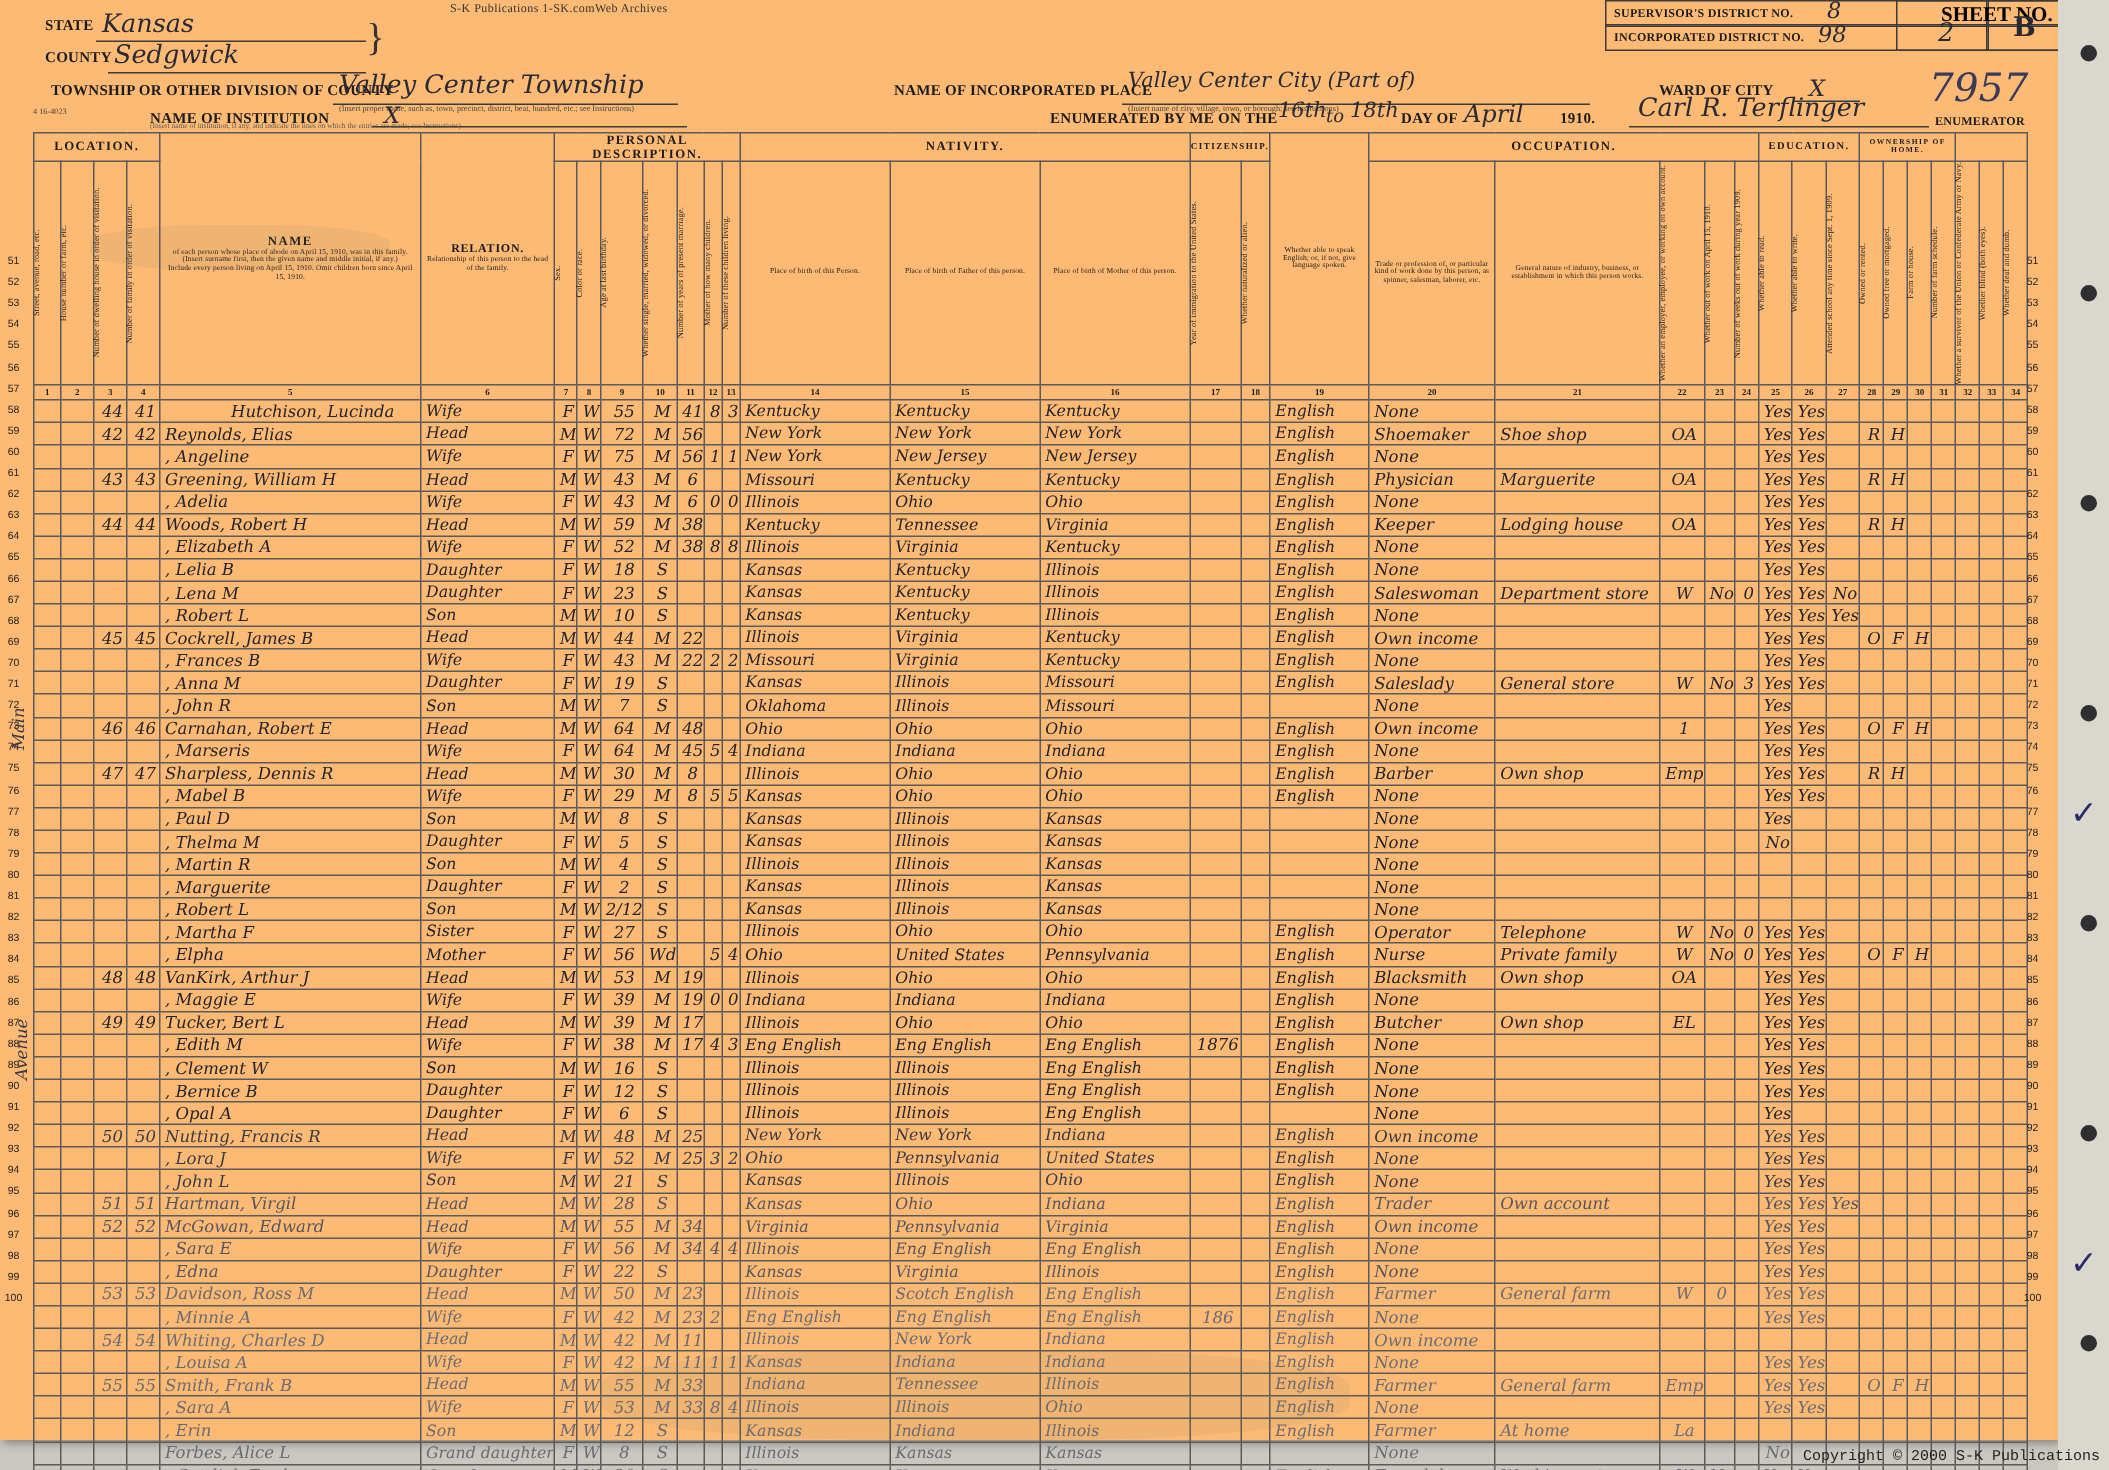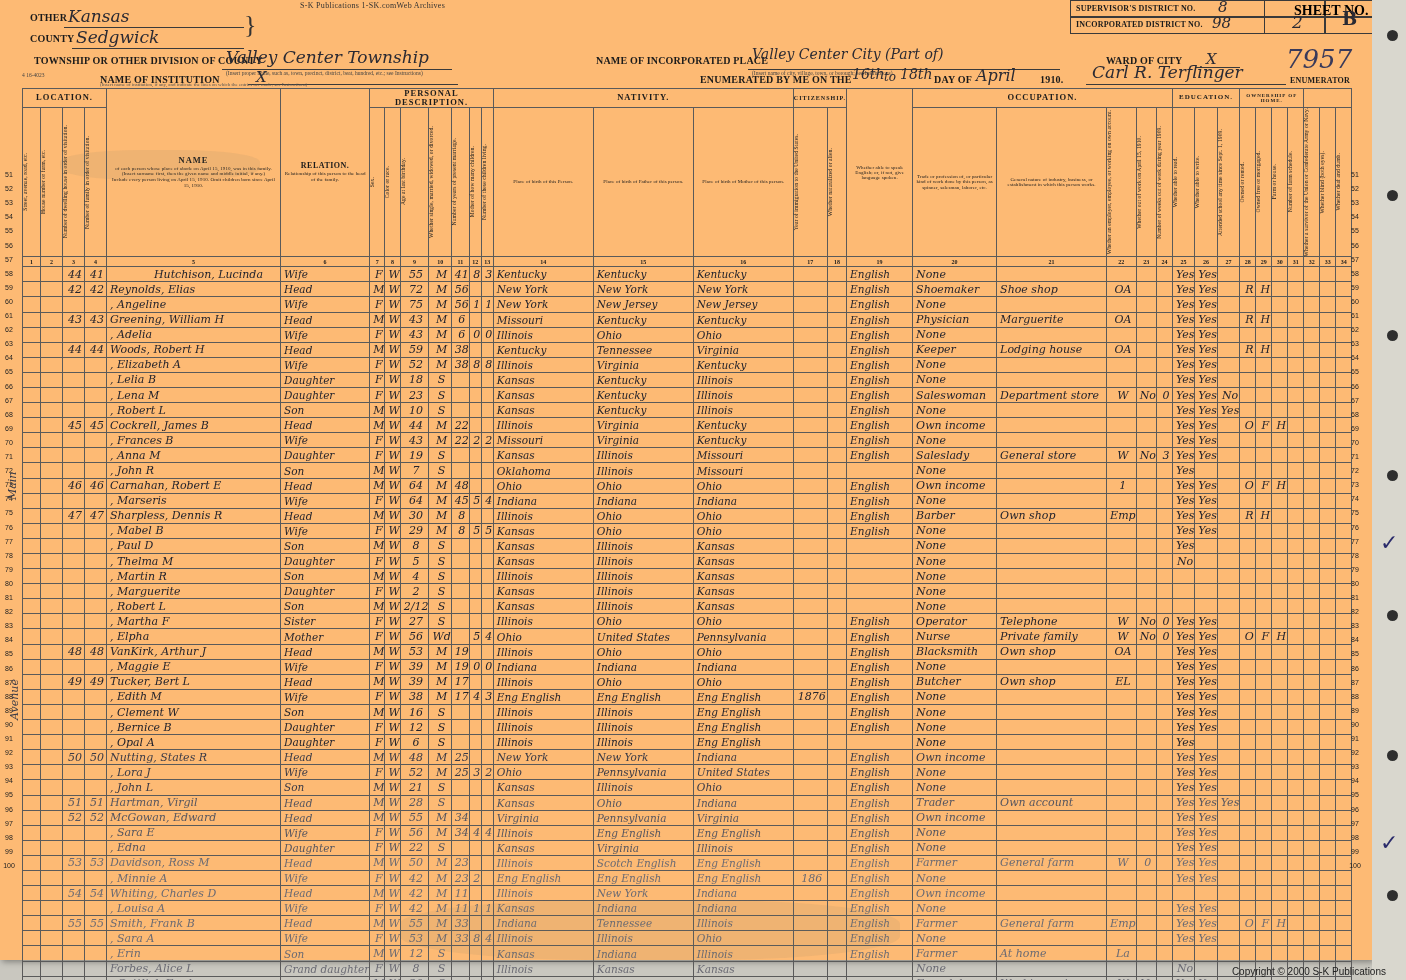--- a/index.html
+++ b/index.html
@@ -3,21 +3,21 @@
 <meta charset="utf-8">
 <style>
   html,body{margin:0;padding:0;background:#8a8a8a;}
   body{font-family:"Liberation Serif",serif;}
   #page{position:relative;width:1406px;height:980px;background:#c9c7bf;overflow:hidden;}
   #sheet{position:absolute;left:0;top:0;width:1372px;height:960px;background:#fdba74;
          box-shadow:2px 2px 6px rgba(0,0,0,.35);}
   
   #binder{position:absolute;left:1372px;top:0;width:34px;height:980px;background:#d9d7ce;}
   .hole{position:absolute;right:8px;width:11px;height:11px;border-radius:50%;background:#2f2f2f;}
-  .copyright{position:absolute;right:20px;bottom:3px;font-size:10px;color:#222;font-family:Liberation Sans, sans-serif;}
+  .copyright{position:absolute;right:6px;bottom:3px;font-size:10px;color:#222;font-family:Liberation Mono, monospace;}
 
   
   .hdr-top{position:absolute;left:0;top:0;width:1372px;height:84px;}
   .tiny-top{position:absolute;left:300px;top:1px;font-size:8px;letter-spacing:.3px;color:#333;}
   .dept{position:absolute;left:0;top:10px;width:1060px;text-align:center;font-size:11.5px;font-weight:bold;letter-spacing:.4px;color:#1b1b1b;}
   .title{position:absolute;left:0;top:24px;width:1060px;text-align:center;font-size:19px;font-weight:bold;letter-spacing:.3px;color:#111;}
   .lbl{position:absolute;font-size:10px;font-weight:bold;color:#1b1b1b;letter-spacing:.2px;font-family:"Liberation Serif",serif;}
   .hw{position:absolute;font-family:"DejaVu Serif",serif;font-style:italic;color:#2a2a33;}
   .rule{position:absolute;border-bottom:1px solid #3a3a3a;}
 
@@ -50,21 +50,21 @@
 </style>
 </head>
 <body>
 
 <div id="page">
   <div id="sheet">
 
     <div class="hdr-top">
       <div class="tiny-top">S-K Publications    1-SK.comWeb Archives</div>
 
-      <div class="lbl" style="left:30px;top:12px;">OTHER</div>
+      <div class="lbl" style="left:30px;top:12px;">STATE</div>
       <div class="hw" style="left:68px;top:6px;font-size:17px;">Kansas</div>
       <div class="rule" style="left:64px;top:27px;width:180px;"></div>
 
       <div class="lbl" style="left:30px;top:33px;">COUNTY</div>
       <div class="hw" style="left:76px;top:27px;font-size:17px;">Sedgwick</div>
       <div class="rule" style="left:72px;top:48px;width:172px;"></div>
       <div class="brace" style="left:244px;top:10px;">}</div>
 
       <div class="lbl" style="left:34px;top:55px;">TOWNSHIP OR OTHER DIVISION OF COUNTY</div>
       <div class="hw" style="left:226px;top:47px;font-size:17px;">Valley Center Township</div>
@@ -1447,21 +1447,21 @@
             <td class="hwcell ctr ink"></td>
             <td class="ctr ink"></td>
             <td class="ctr ink"></td>
             <td class="ctr ink"></td>
           </tr>
           <tr class="datarow">
             <td class="ctr fade1"></td>
             <td class="ctr fade1"></td>
             <td class="hwcell ctr fade1">50</td>
             <td class="hwcell ctr fade1">50</td>
-            <td class="hwcell fade1" style="font-size: 11px;">Nutting, States R</td>
+            <td class="hwcell fade1" style="font-size: 11px;">Nutting, Francis R</td>
             <td class="hwcell fade1" style="font-size: 10.5px;">Head</td>
             <td class="hwcell ctr fade1">M</td>
             <td class="hwcell ctr fade1">W</td>
             <td class="hwcell ctr fade1">48</td>
             <td class="hwcell ctr fade1">M</td>
             <td class="hwcell ctr fade1">25</td>
             <td class="hwcell ctr fade1"></td>
             <td class="hwcell ctr fade1"></td>
             <td class="hwcell fade1" style="font-size: 10.5px;">New York</td>
             <td class="hwcell fade1" style="font-size: 10.5px;">New York</td>

